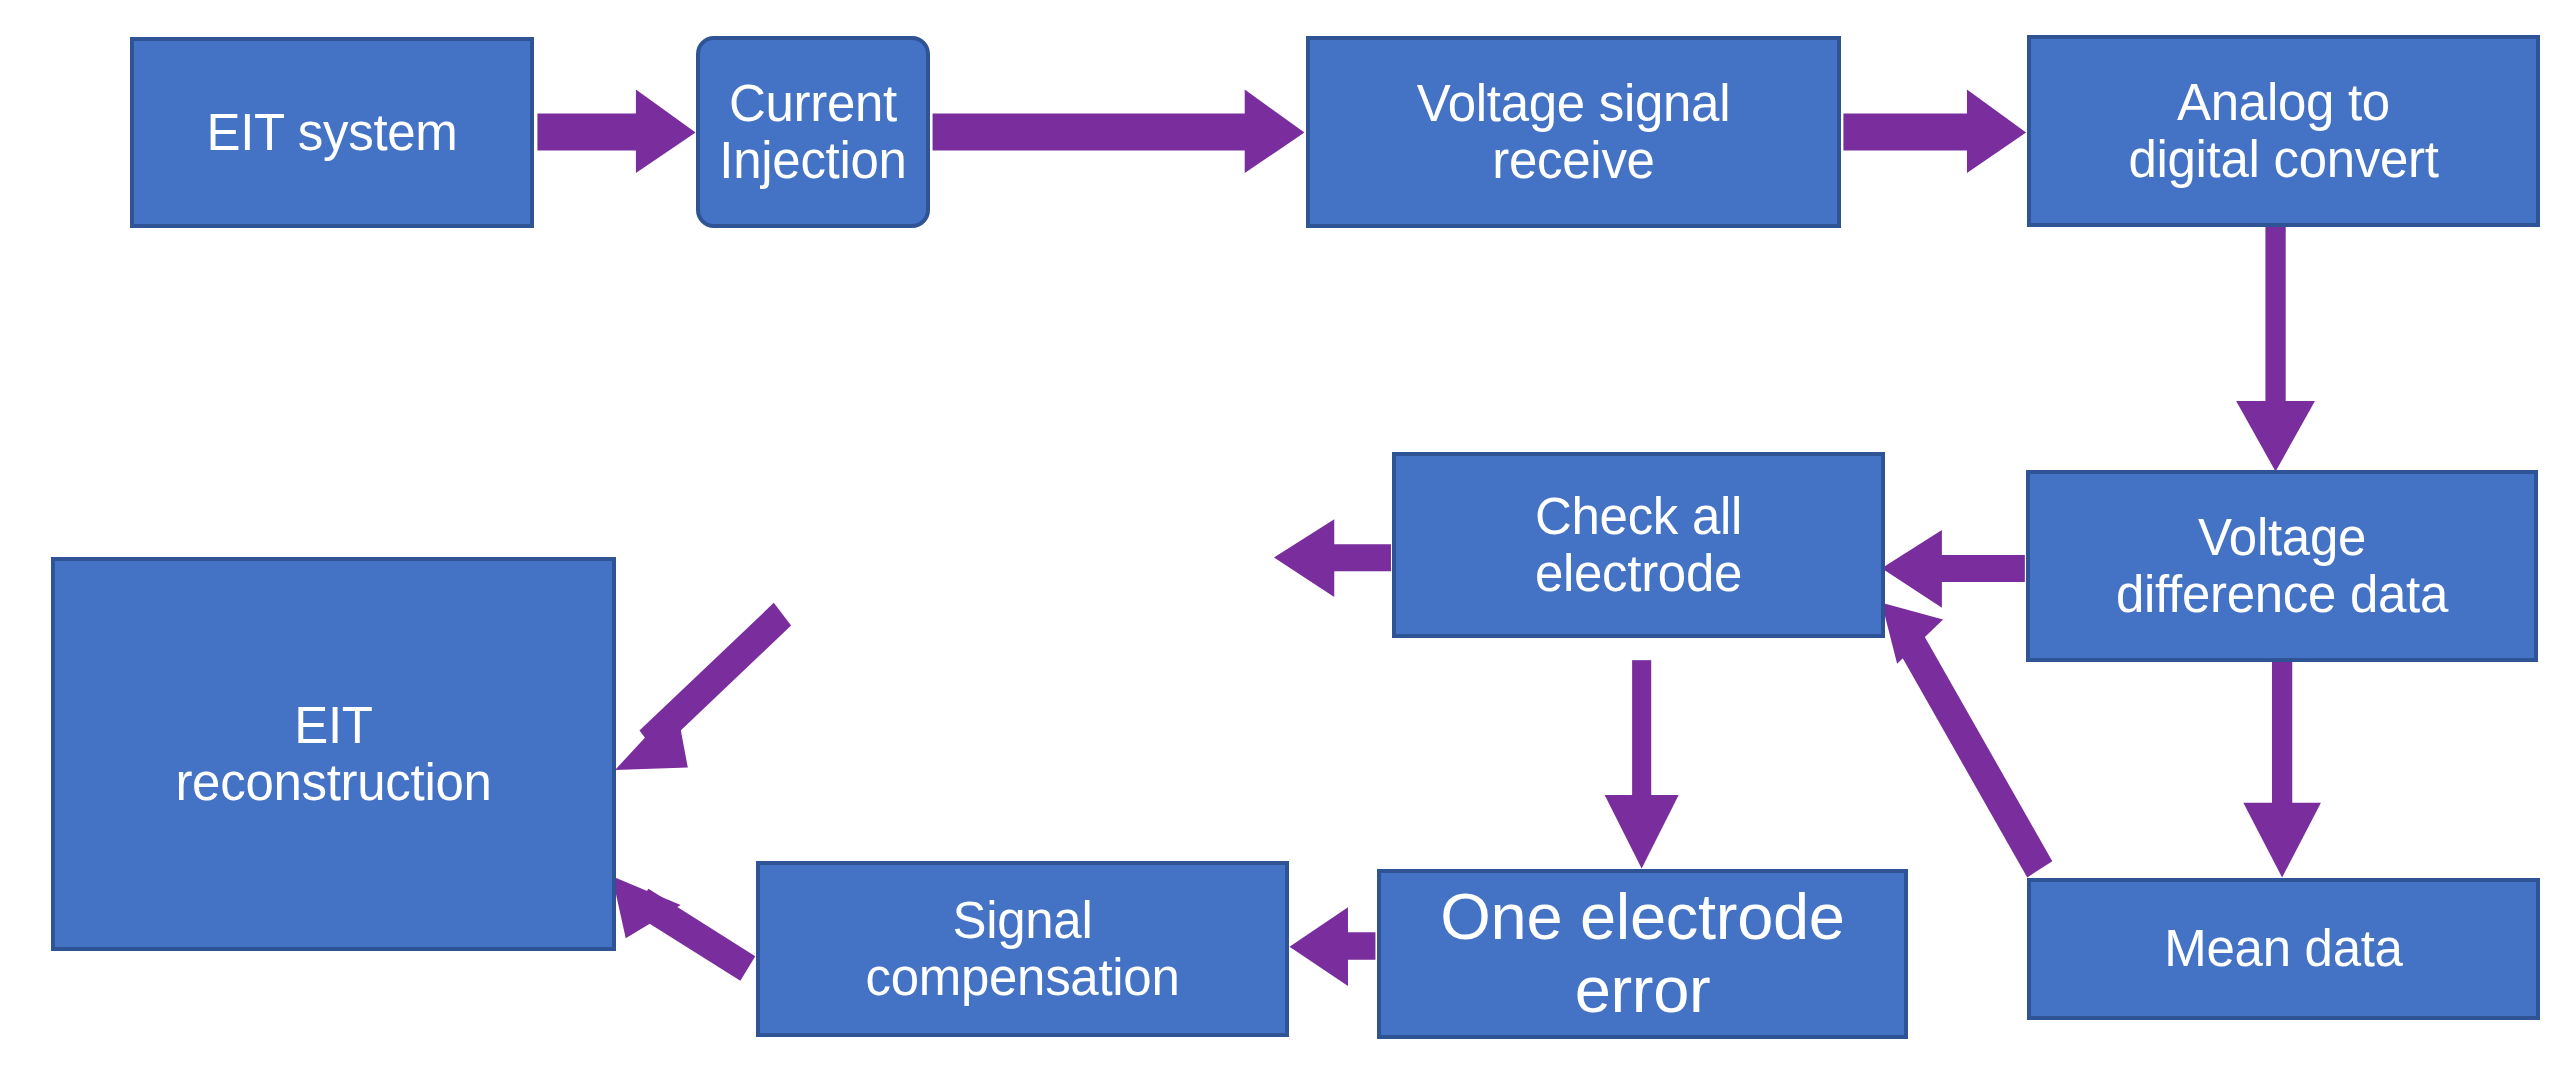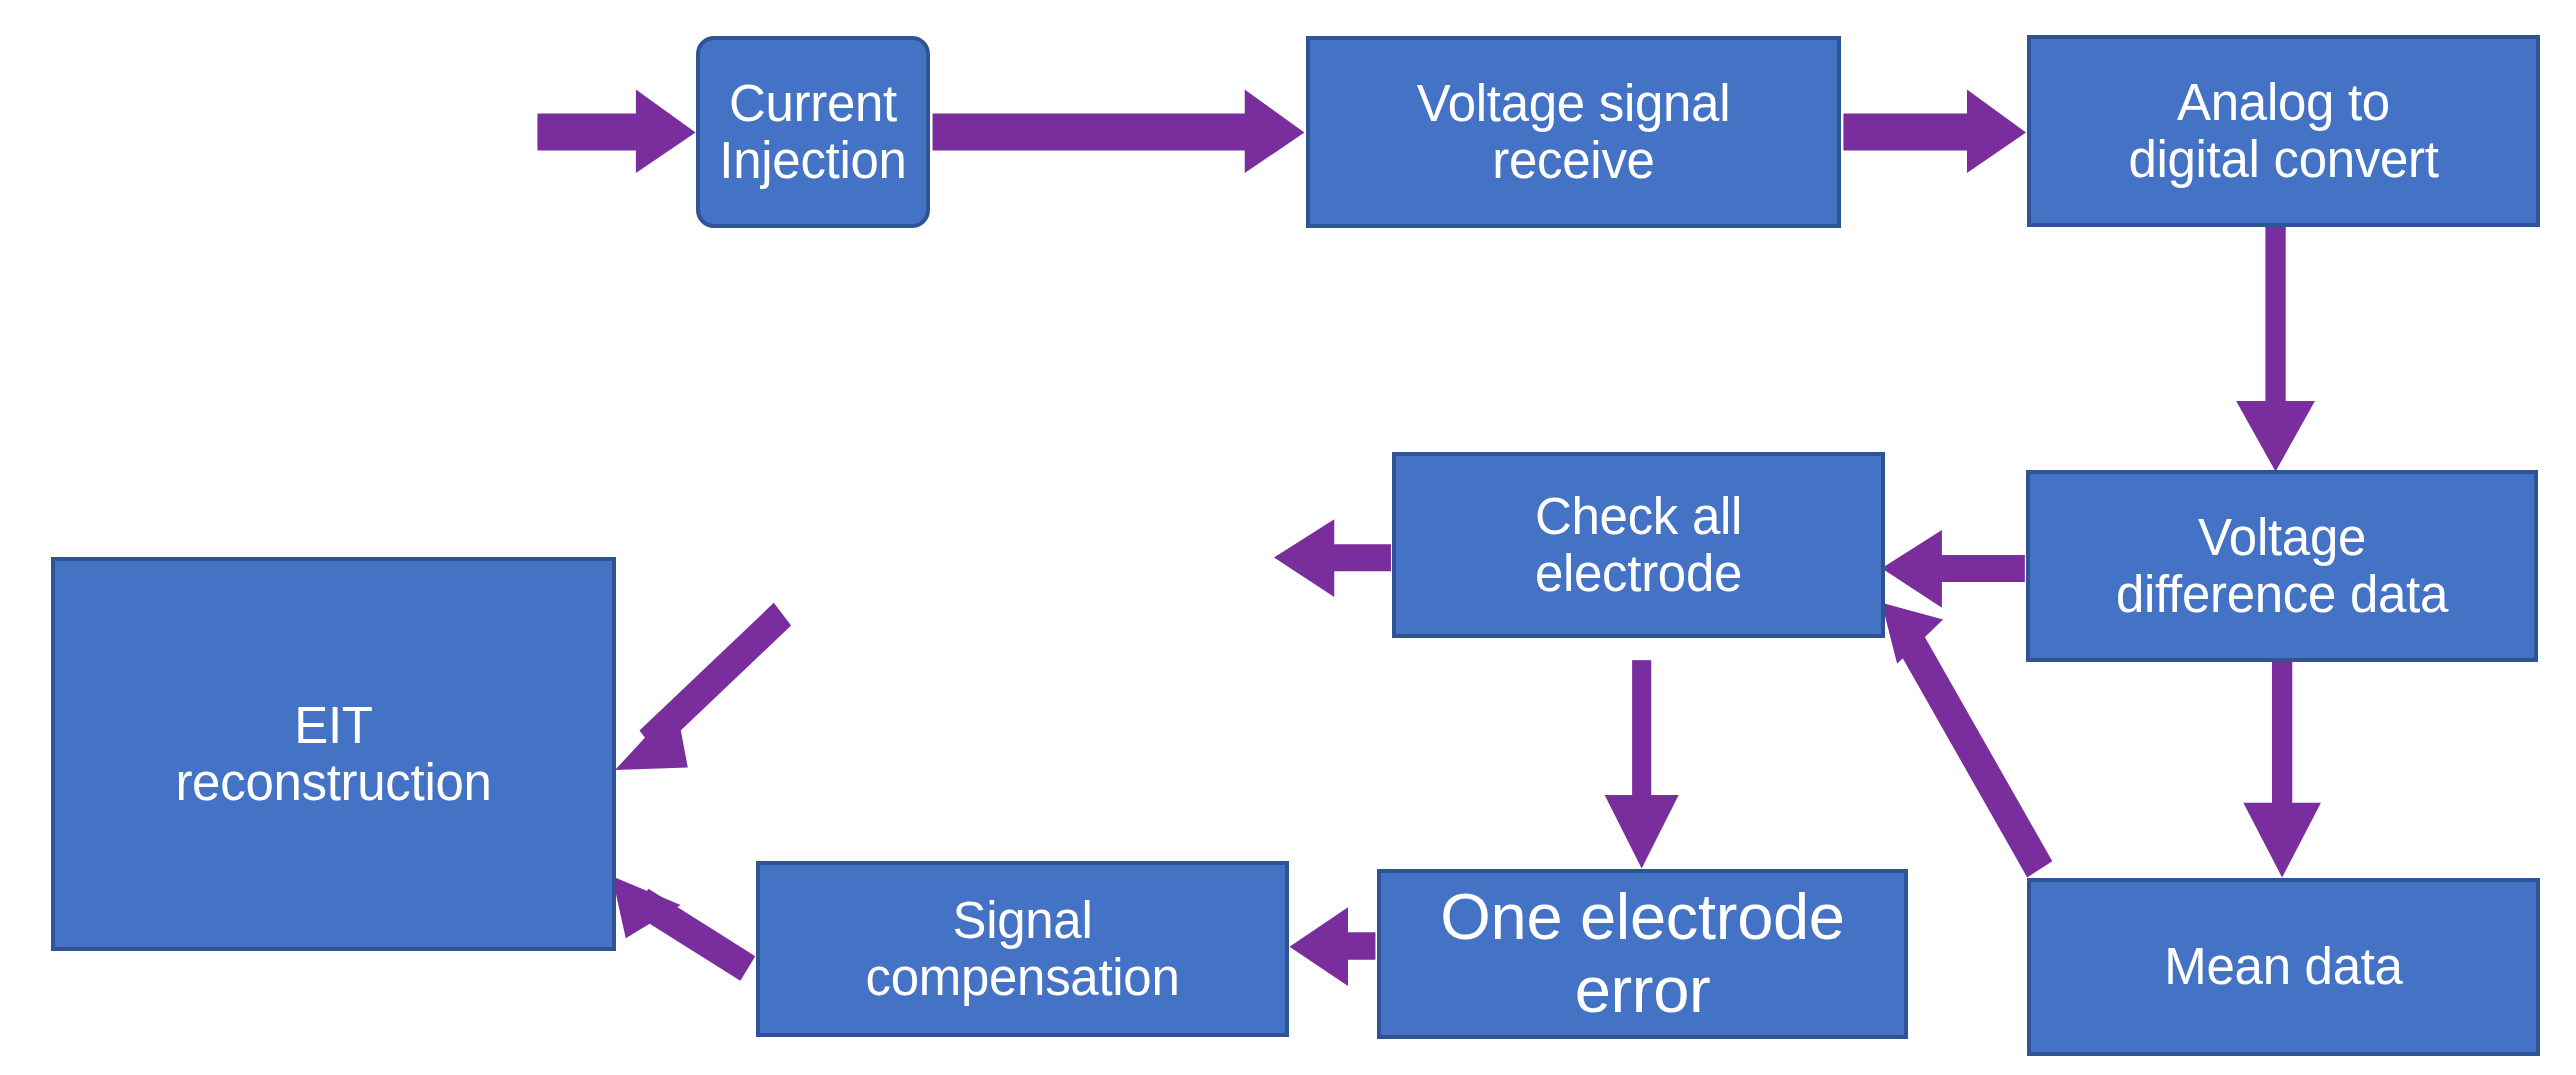--- a/index.html
+++ b/index.html
@@ -90,20 +90,23 @@
       <polygon points="3758,1345 3888,1345 3823,1470" fill="#7A2E9D"></polygon>
     </g>
 
     <g>
       <polygon points="3396,1470 3438,1443 3222,1063 3180,1090" fill="#7A2E9D"></polygon>
       <polygon points="3152,1010 3255,1038 3178,1112" fill="#7A2E9D"></polygon>
     </g>
 
   </svg>
 
+  <div class="node" style="left:130px; top:37px; width:404px; height:191px; font-size:51px;">
+    <span>EIT system</span>
+  </div>
 
   <div class="node" style="left:696px; top:36px; width:234px; height:192px; font-size:51px;border-radius:18px;">
     <span>Current
 Injection</span>
   </div>
 
   <div class="node" style="left:1306px; top:36px; width:535px; height:192px; font-size:51px;">
     <span>Voltage signal
 receive</span>
   </div>
@@ -132,18 +135,18 @@
   <div class="node" style="left:51px; top:557px; width:565px; height:394px; font-size:51px;">
     <span>EIT
 reconstruction</span>
   </div>
 
   <div class="node" style="left:1377px; top:869px; width:531px; height:170px; font-size:65px;">
     <span>One electrode
 error</span>
   </div>
 
-  <div class="node" style="left:2027px; top:878px; width:513px; height:178px; font-size:51px;">
+  <div class="node" style="left:2027px; top:878px; width:513px; height:142px; font-size:51px;">
     <span>Mean data</span>
   </div>
 
 </div>
 
 
 </body></html>

